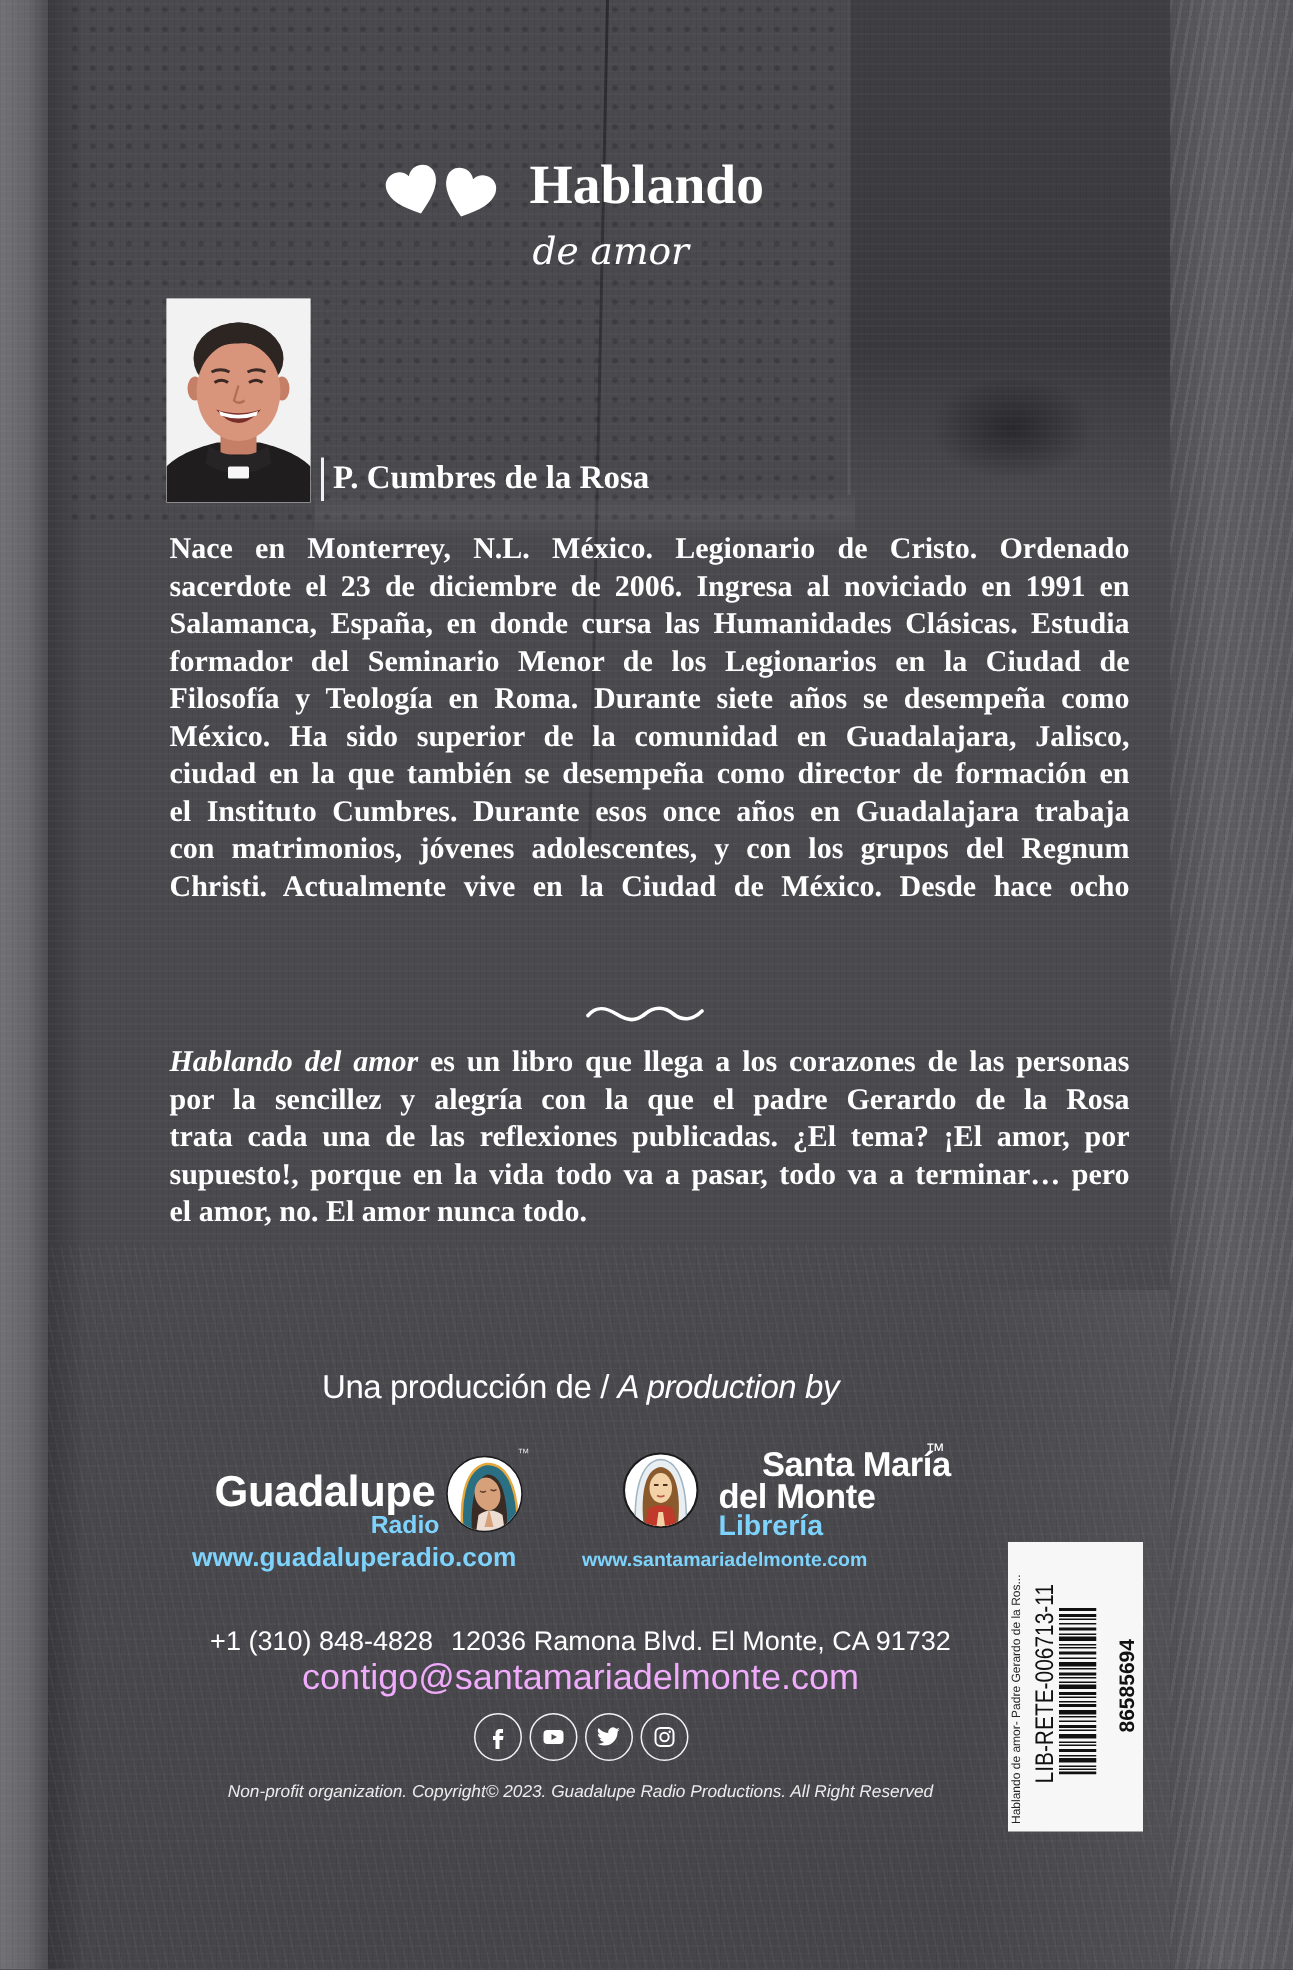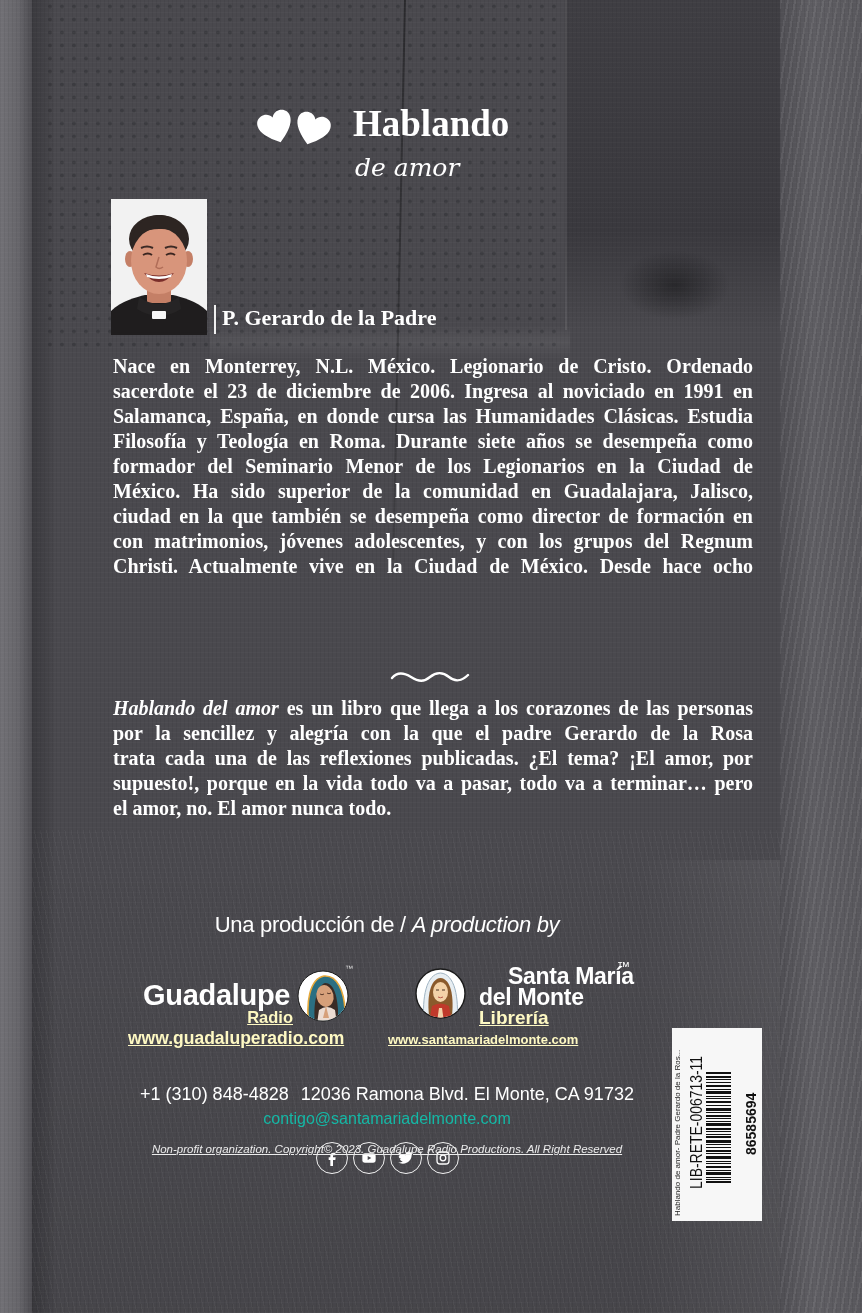--- a/index.html
+++ b/index.html
@@ -102,40 +102,40 @@
   .center-col { left: 87px; width: 600px; text-align: center; white-space: nowrap; }
   .production { top: 912px; font-size: 22px; line-height: 26px; letter-spacing: -0.3px; }
   .production .en { font-style: italic; }
 
   
   .gr-name { left: 143px; top: 979px; font-size: 29px; line-height: 32px; font-weight: bold; letter-spacing: -0.3px; }
   .gr-circle { left: 297px; top: 970px; width: 52px; height: 52px; }
   .gr-tm { left: 345px; top: 964px; font-size: 8px; line-height: 10px; color: #dcdcdc; }
   .gr-sub { left: 247px; top: 1008px; width: 46px; text-align: right; font-size: 16.5px; line-height: 18px; font-weight: bold; }
   .gr-url { left: 128px; top: 1028px; font-size: 17.5px; line-height: 20px; font-weight: bold; }
-  .orange { color: #fef9c3; text-decoration: underline; }
+  .orange { color: #7dd3fc; }
 
   .sm-circle { left: 415px; top: 968px; width: 51px; height: 51px; }
   .sm-name1 { left: 508px; top: 963px; font-size: 23px; line-height: 26px; font-weight: bold; letter-spacing: -0.3px; white-space: nowrap; }
   .sm-name2 { left: 479px; top: 984px; font-size: 23px; line-height: 26px; font-weight: bold; letter-spacing: -0.3px; white-space: nowrap; }
   .sm-tm { left: 617px; top: 960px; font-size: 13px; line-height: 14px; }
   .sm-sub { left: 479px; top: 1009px; font-size: 19px; line-height: 17px; font-weight: bold; }
   .sm-url { left: 388px; top: 1030px; font-size: 13px; line-height: 20px; font-weight: bold; white-space: nowrap; }
 
   
   .address { top: 1082px; font-size: 18px; line-height: 24px; }
   .address .gap { display: inline-block; width: 12px; }
-  .email { top: 1107px; font-size: 16px; line-height: 24px; color: #14b8a6; text-decoration: none; }
+  .email { top: 1107px; font-size: 24px; line-height: 24px; color: #f0abfc; text-decoration: none; }
   .social { top: 1142px; height: 32px; display: flex; justify-content: center; gap: 5px; }
   .social .sc {
     width: 30px; height: 30px; border: 1.5px solid #f2f2f2; border-radius: 50%;
     display: flex; align-items: center; justify-content: center;
   }
   .social svg { width: 16px; height: 16px; }
-  .copyright { top: 1142px; font-size: 11.5px; line-height: 14px; font-style: italic; color: #ececec; text-decoration: underline; }
+  .copyright { top: 1188px; font-size: 11.5px; line-height: 14px; font-style: italic; color: #ececec; }
 
   
   .label { left: 672px; top: 1028px; width: 90px; height: 193px; background: #f7f7f7; overflow: hidden; }
   .label-inner {
     position: absolute; left: 0; top: 193px; width: 193px; height: 90px;
     transform-origin: 0 0; transform: rotate(-90deg); color: #111;
     font-family: "Liberation Sans", sans-serif;
   }
   .lbl-title { position: absolute; left: 5px; top: 1px; font-size: 8px; line-height: 10px; white-space: nowrap; color: #222; }
   .lbl-sku { position: absolute; left: 32px; top: 16px; font-size: 17px; line-height: 18px; white-space: nowrap;
@@ -183,30 +183,31 @@
     <path d="M30 49 q6 -3 12 0" stroke="#3b2a25" stroke-width="2" fill="none"></path>
     <path d="M54 49 q6 -3 12 0" stroke="#3b2a25" stroke-width="2" fill="none"></path>
     <path d="M32 56 q5 -3 9 0" stroke="#3a2520" stroke-width="2" fill="none"></path>
     <path d="M55 56 q5 -3 9 0" stroke="#3a2520" stroke-width="2" fill="none"></path>
     <path d="M48 58 L45 68 Q48 71 52 68" stroke="#b06d58" stroke-width="1.5" fill="none"></path>
     <path d="M33 74 Q48 92 63 74 Q48 79 33 74 Z" fill="#7a2e2a"></path>
     <path d="M35 75 Q48 80 61 75 L60 78 Q48 82 36 78 Z" fill="#ffffff"></path>
   </svg>
 </div>
 <div class="abs name-bar"></div>
-<div class="abs author-name">P. Gerardo de la Padre</div>
+<div class="abs author-name">P. Cumbres de la Rosa</div>
 
 <div class="abs para bio">
   <span class="jl">Nace en Monterrey, N.L. México. Legionario de Cristo. Ordenado</span>
   <span class="jl">sacerdote el 23 de diciembre de 2006. Ingresa al noviciado en 1991 en</span>
   <span class="jl">Salamanca, España, en donde cursa las Humanidades Clásicas. Estudia</span>
+  <span class="jl">formador del Seminario Menor de los Legionarios en la Ciudad de</span>
   <span class="jl">Filosofía y Teología en Roma. Durante siete años se desempeña como</span>
-  <span class="jl">formador del Seminario Menor de los Legionarios en la Ciudad de</span>
   <span class="jl">México. Ha sido superior de la comunidad en Guadalajara, Jalisco,</span>
   <span class="jl">ciudad en la que también se desempeña como director de formación en</span>
+  <span class="jl">el Instituto Cumbres. Durante esos once años en Guadalajara trabaja</span>
   <span class="jl">con matrimonios, jóvenes adolescentes, y con los grupos del Regnum</span>
   <span class="jl">Christi. Actualmente vive en la Ciudad de México. Desde hace ocho</span>
 </div>
 
 <div class="abs wave">
   <svg viewBox="0 0 80 13" width="80" height="13">
     <path d="M2 8 C 7 2, 13 2, 21 7 S 34 12, 40 7 S 53 2, 59 7 S 72 11, 78 5" stroke="#ffffff" stroke-width="2.4" fill="none" stroke-linecap="round"></path>
   </svg>
 </div>
 

